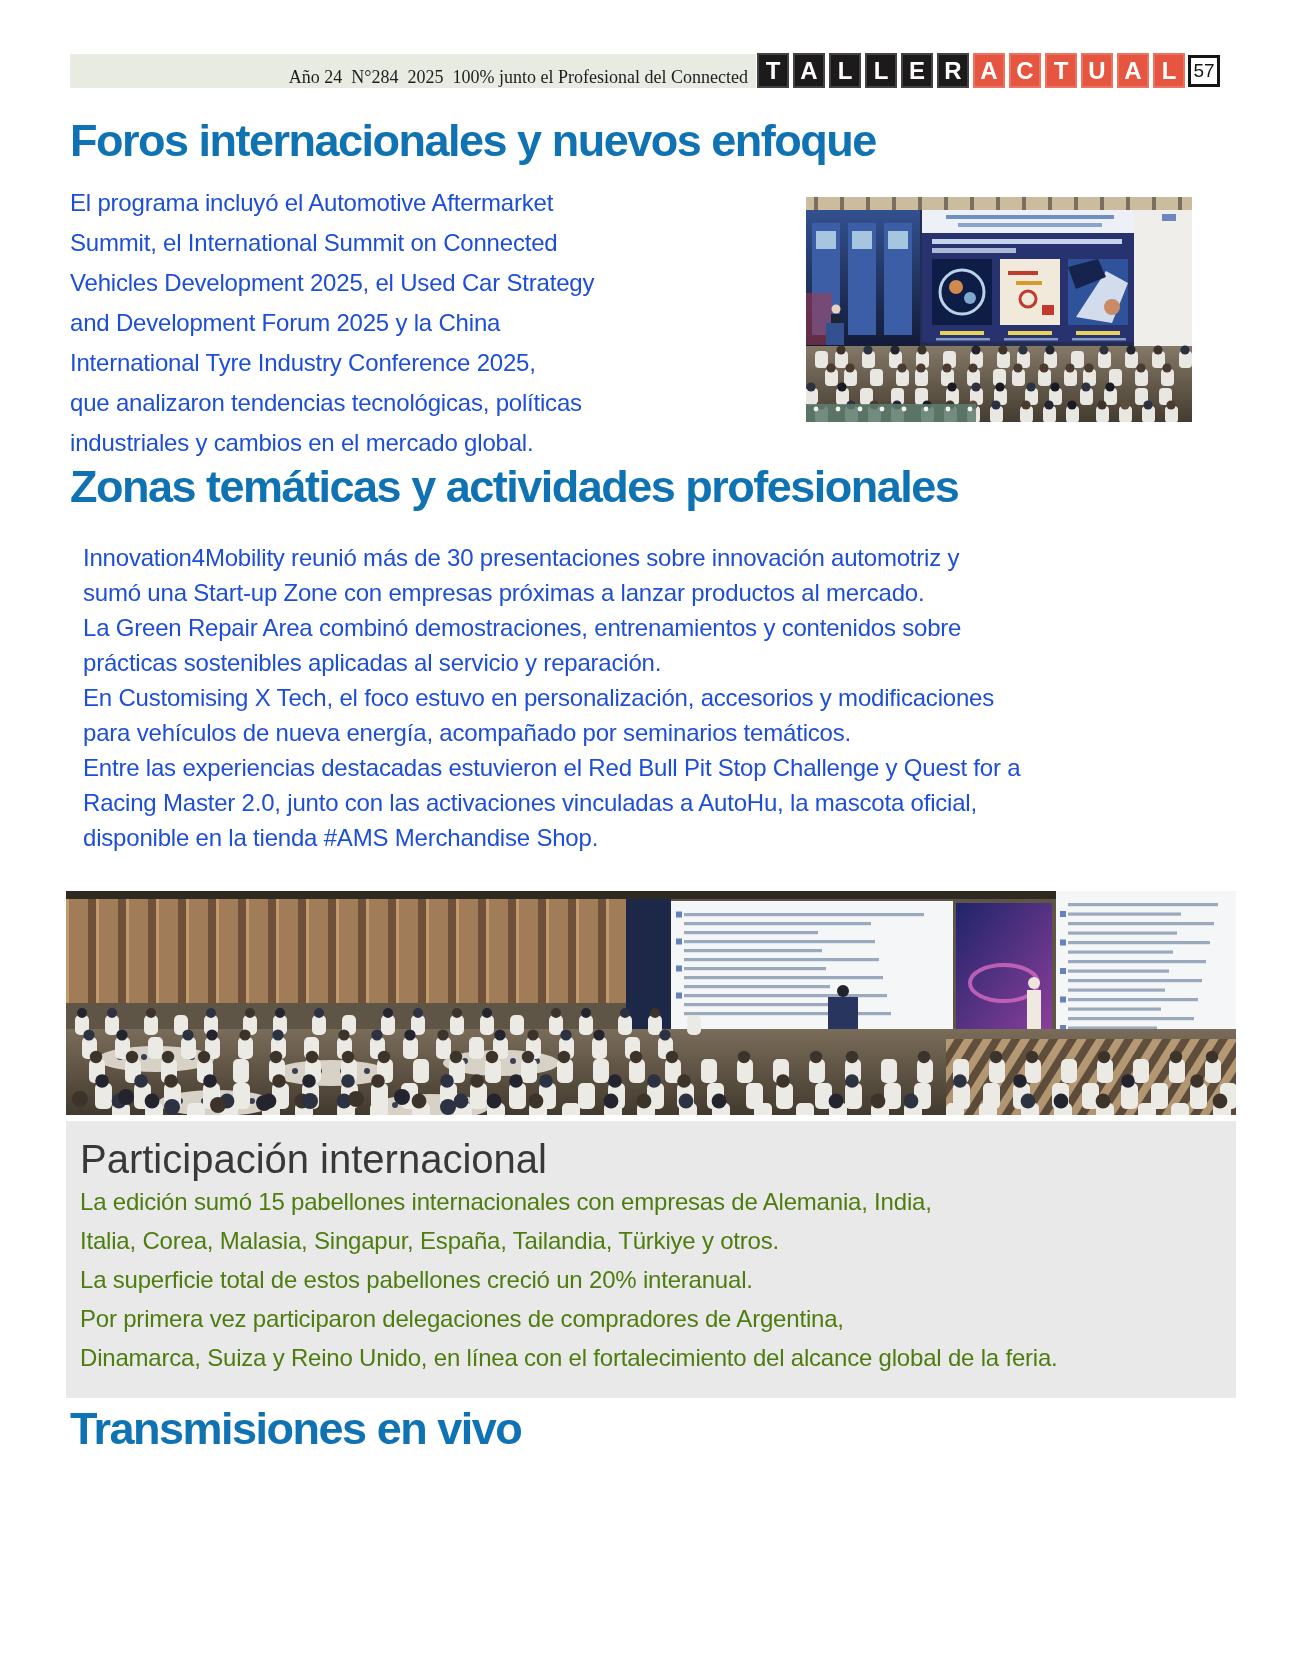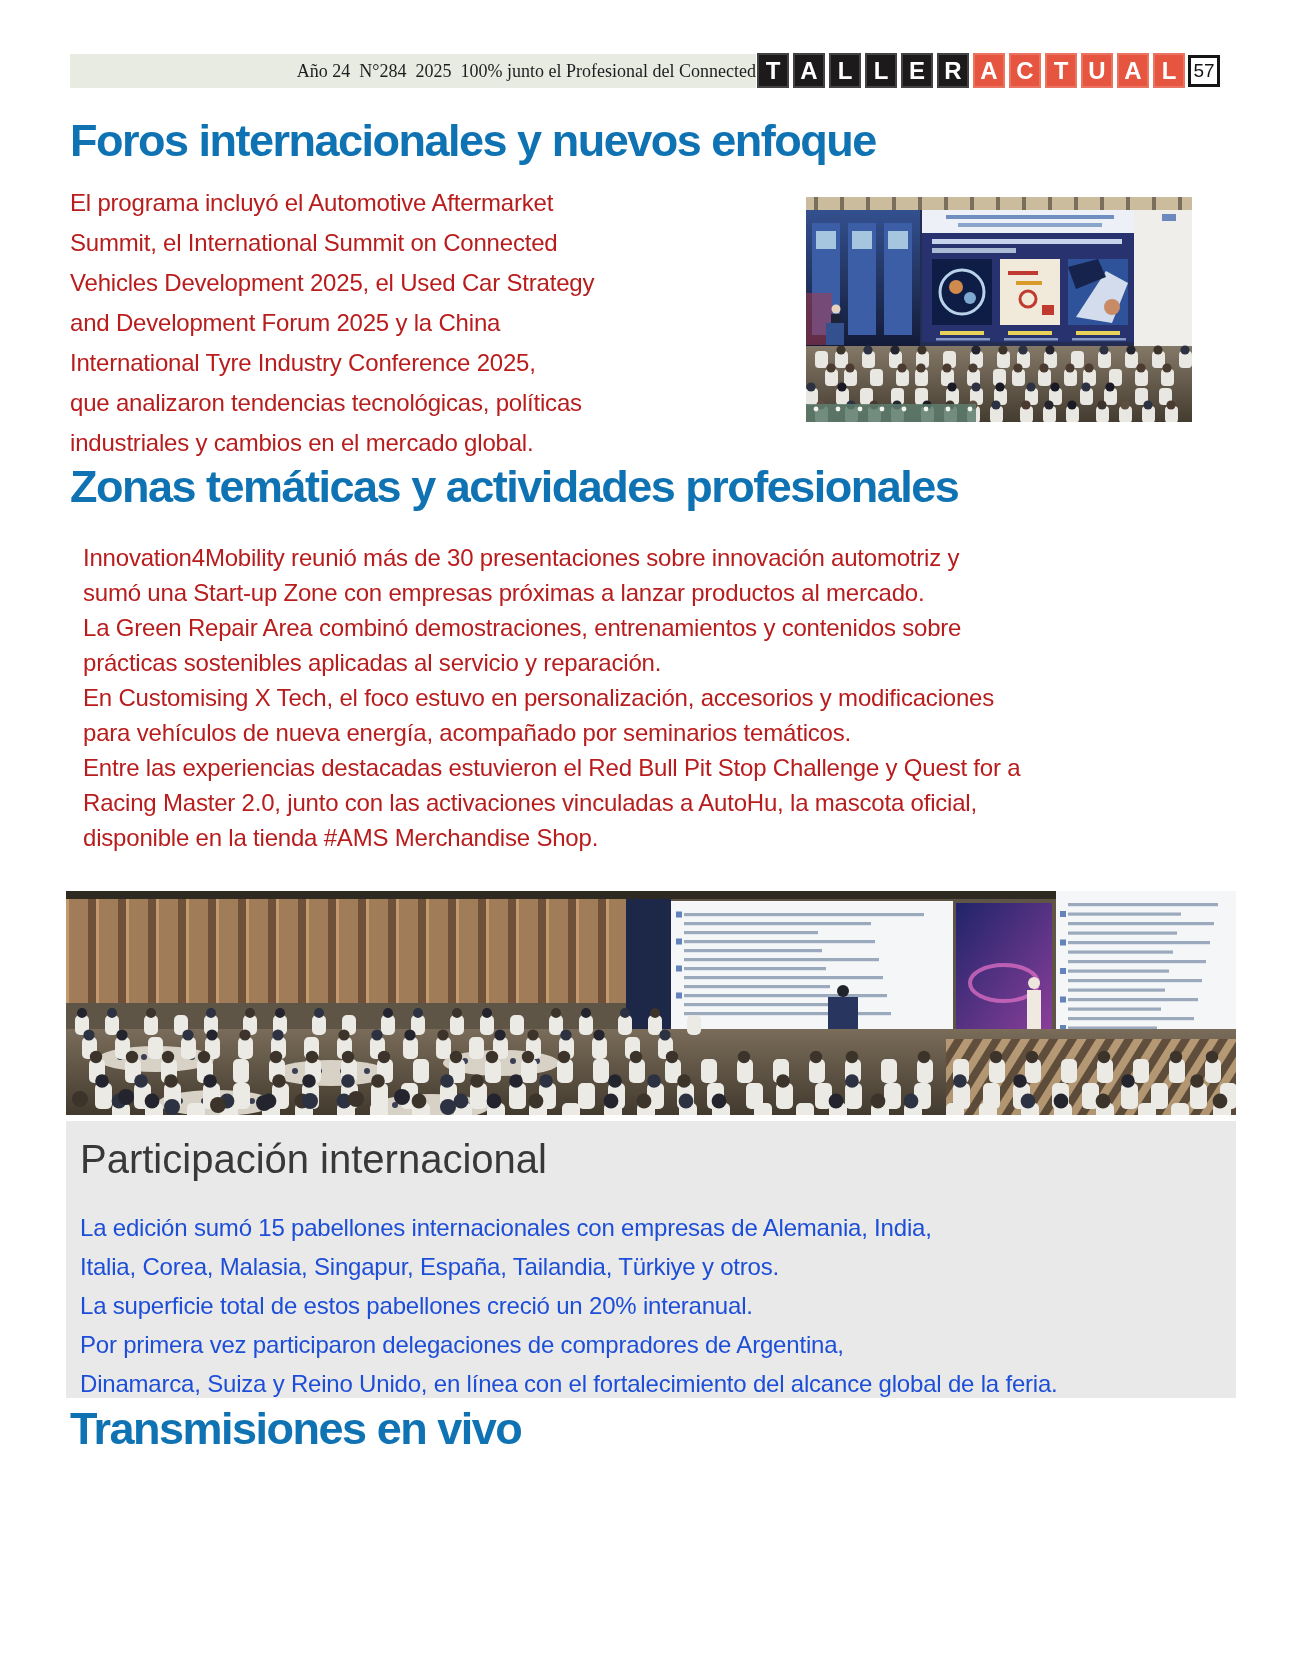--- a/index.html
+++ b/index.html
@@ -1,56 +1,56 @@
 <!DOCTYPE html>
 <html><head>
 <meta charset="utf-8">
 <style>
   html,body{margin:0;padding:0;background:#ffffff;}
   .page{position:relative;width:1299px;height:1653px;background:#fff;overflow:hidden;
         font-family:"Liberation Sans",sans-serif;}
 
   
   .masthead-bar{position:absolute;left:70px;top:54px;width:686px;height:34px;
-    background:#e7ebe2;display:flex;align-items:center;justify-content:flex-end;
-    padding-right:0;box-sizing:border-box;white-space:pre;
+    background:#e7ebe2;display:flex;align-items:flex-end;justify-content:flex-end;
+    padding-right:8px;box-sizing:border-box;white-space:pre;
     font-family:"Liberation Serif",serif;font-size:18px;color:#1d1d1d;}
   .masthead-bar b{font-weight:normal;}
   .logo-tiles{position:absolute;left:757px;top:53px;display:flex;gap:4px;}
   .tile{width:32px;height:35px;display:flex;align-items:center;justify-content:center;
     color:#fff;font-weight:bold;font-size:24px;box-shadow:inset 0 0 0 2px rgba(255,255,255,.18);}
   .tile-black{background:#1c1a1a;}
   .tile-red{background:#e65540;}
   .page-num{position:absolute;left:1188px;top:55px;width:26px;height:26px;background:#fff;
     border:3px solid #141414;display:flex;align-items:center;justify-content:center;
     font-size:19px;color:#141414;text-align:right;}
 
   
   .headline{position:absolute;left:70px;margin:0;color:#0f72b2;font-weight:bold;
     font-size:45px;letter-spacing:-1.5px;line-height:1.1;}
   #h1{top:116px;}
   #h2{top:462px;}
   #h3{top:1404px;}
-  .bodytext{position:absolute;left:70px;margin:0;white-space:pre-line;color:#b91c1c;
+  .bodytext{position:absolute;left:70px;margin:0;white-space:pre-line;color:#1d4ed8;
     font-size:24px;letter-spacing:-0.2px;}
   #p1{top:183px;width:680px;line-height:40px;}
   #p2{top:540px;width:1150px;line-height:35px;margin-left:13px;}
   #p3{top:1479px;width:1150px;line-height:40px;}
 
   
   .photo{position:absolute;overflow:hidden;background:#2a3050;}
   #photo1{left:806px;top:197px;width:386px;height:225px;}
   #photo2{left:66px;top:891px;width:1170px;height:224px;}
   .photo svg{display:block;}
 
   
   .graybox{position:absolute;left:66px;top:1121px;width:1170px;height:277px;
     background:#e9e9e9;box-sizing:border-box;padding:16px 14px;}
   .graybox-title{margin:0;font-weight:400;font-size:40px;color:#383838;letter-spacing:0;}
-  .graybox-body{margin:26px 0 0 0;white-space:pre-line;color:#1d4ed8;font-size:24px;
+  .graybox-body{margin:0 0 0 0;white-space:pre-line;color:#4d7c0f;font-size:24px;
     line-height:39px;letter-spacing:-0.2px;}
 </style>
 </head>
 <body>
 
 <div class="page">
 
   <header>
     <div class="masthead-bar">
       <span>Año 24  N°284  2025  </span>

